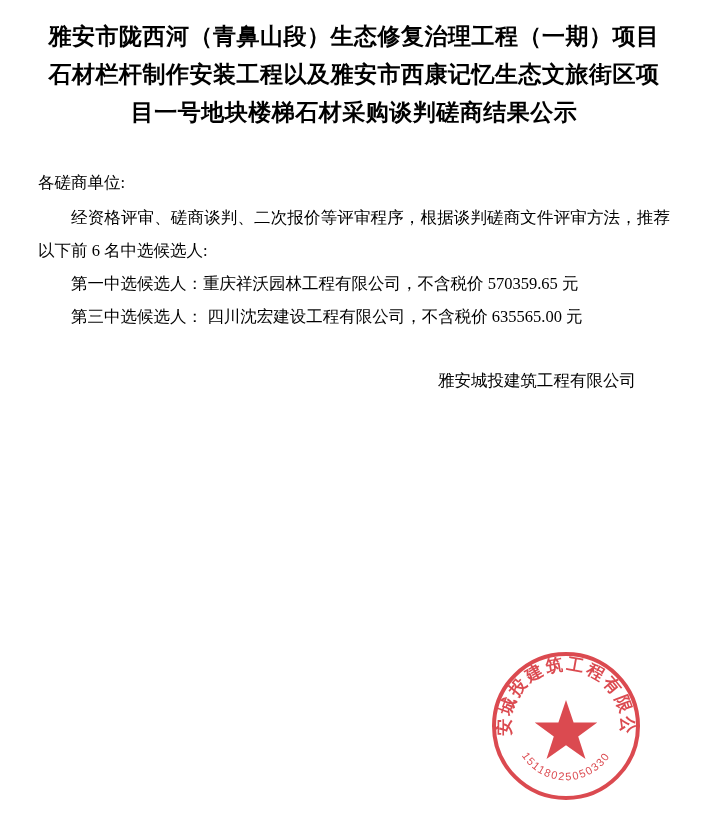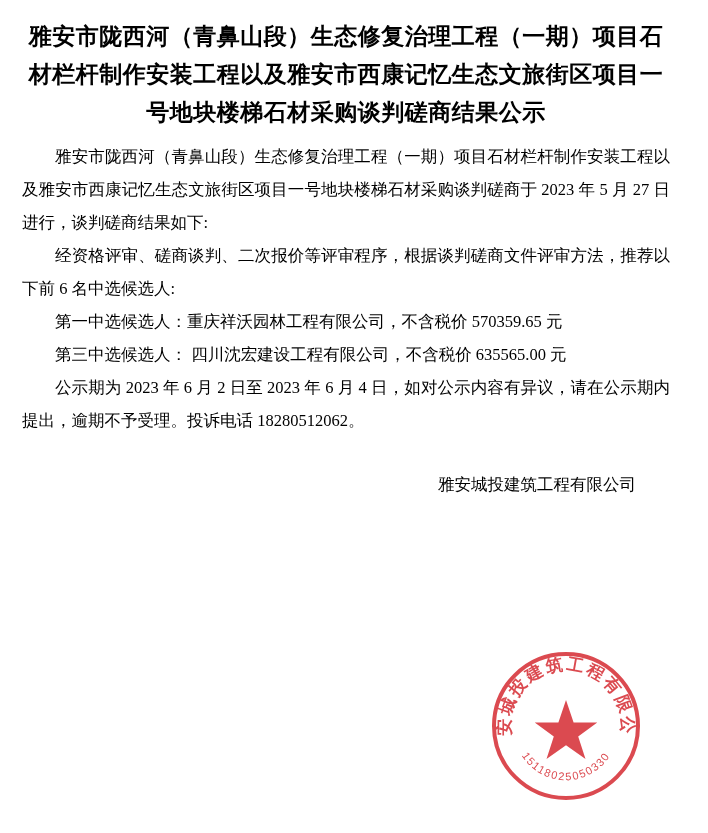--- a/index.html
+++ b/index.html
@@ -13,21 +13,21 @@
     font-family: "Liberation Serif", "DejaVu Serif", serif;
     color: #000000;
     position: relative;
     overflow: hidden;
   }
   .page {
     position: relative;
     width: 708px;
     height: 833px;
     box-sizing: border-box;
-    padding: 18px 38px 0 22px;
+    padding: 18px 38px 0 38px;
   }
   .doc-title {
     font-size: 23px;
     font-weight: bold;
     line-height: 38px;
     text-align: center;
     letter-spacing: 0.5px;
     margin: 0 0 8px 0;
     padding: 0 4px;
   }
@@ -75,31 +75,30 @@
     opacity: 0.82;
   }
 </style>
 </head>
 <body>
 
 <div class="page">
 
   <h1 class="doc-title">雅安市陇西河（青鼻山段）生态修复治理工程（一期）项目石材栏杆制作安装工程以及雅安市西康记忆生态文旅街区项目一号地块楼梯石材采购谈判磋商结果公示</h1>
 
+  <p class="body-text salutation no-indent">各磋商单位:</p>
 
-  <p class="body-text indent">雅安市陇西河（青鼻山段）生态修复治理工程（一期）项目石材栏杆制作安装工程以及雅安市西康记忆生态文旅街区项目一号地块楼梯石材采购谈判磋商于 2023 年 5 月 27 日进行，谈判磋商结果如下:</p>
 
   <p class="body-text indent">经资格评审、磋商谈判、二次报价等评审程序，根据谈判磋商文件评审方法，推荐以下前 6 名中选候选人:</p>
 
   <p class="body-text indent">第一中选候选人：重庆祥沃园林工程有限公司，不含税价 570359.65 元</p>
 
 
   <p class="body-text indent">第三中选候选人： 四川沈宏建设工程有限公司，不含税价 635565.00 元</p>
 
-  <p class="body-text indent">公示期为 2023 年 6 月 2 日至 2023 年 6 月 4 日，如对公示内容有异议，请在公示期内提出，逾期不予受理。投诉电话 18280512062。</p>
 
   <div class="sign-block">
     <span class="sign-line">雅安城投建筑工程有限公司</span>
   </div>
 
   <div class="seal">
     <svg width="156" height="156" viewBox="0 0 156 156" xmlns="http://www.w3.org/2000/svg">
       <circle cx="78" cy="78" r="72" fill="none" stroke="#d4232a" stroke-width="4"></circle>
       <path id="sealTopArc" d="M 78,78 m -56,0 a 56,56 0 0 1 112,0" fill="none"></path>
       <text font-family="'Liberation Serif', serif" font-size="17" font-weight="bold" fill="#d4232a" letter-spacing="2.5">

